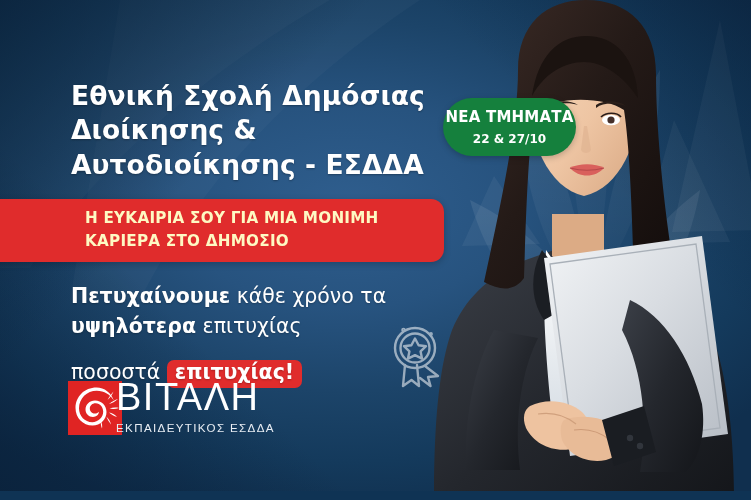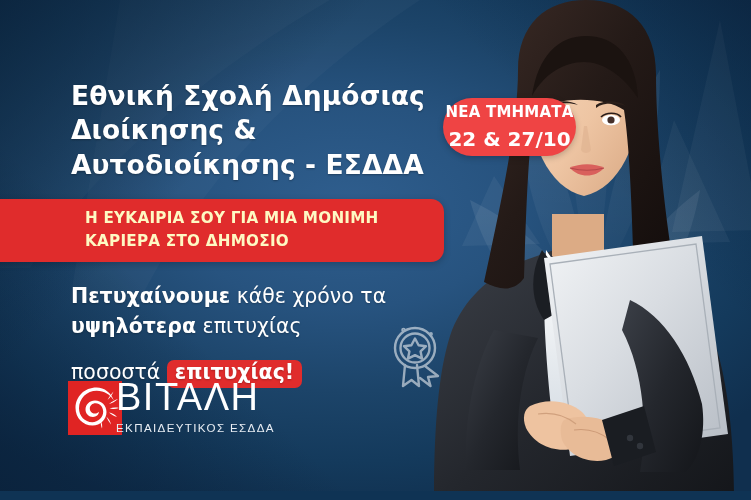--- a/index.html
+++ b/index.html
@@ -47,30 +47,30 @@
     line-height:1.30;
     letter-spacing:.1px;
     text-shadow:0 1px 2px rgba(0,0,0,.30);
   }
   .headline div { white-space:nowrap; }
 
   
   .pill-new {
     position:absolute; left:443px; top:98px;
     width:133px; height:58px;
-    background:#ef4444;
+    background:#15803d;
     border-radius:29px;
     display:flex; flex-direction:column;
     align-items:center; justify-content:center;
     color:#fff; font-weight:bold;
     box-shadow:0 2px 6px rgba(0,0,0,.22);
     z-index:6;
   }
   .pill-new .l1 { font-size:15px; letter-spacing:.2px; }
-  .pill-new .l2 { font-size:20px; margin-top:6px; }
+  .pill-new .l2 { font-size:12px; margin-top:6px; }
 
   
   .red-banner {
     position:absolute; left:-20px; top:199px;
     width:464px; height:63px;
     background:#e02c2c;
     border-radius:0 13px 13px 0;
     box-shadow:0 2px 7px rgba(0,0,0,.22);
   }
   .red-banner .txt {

